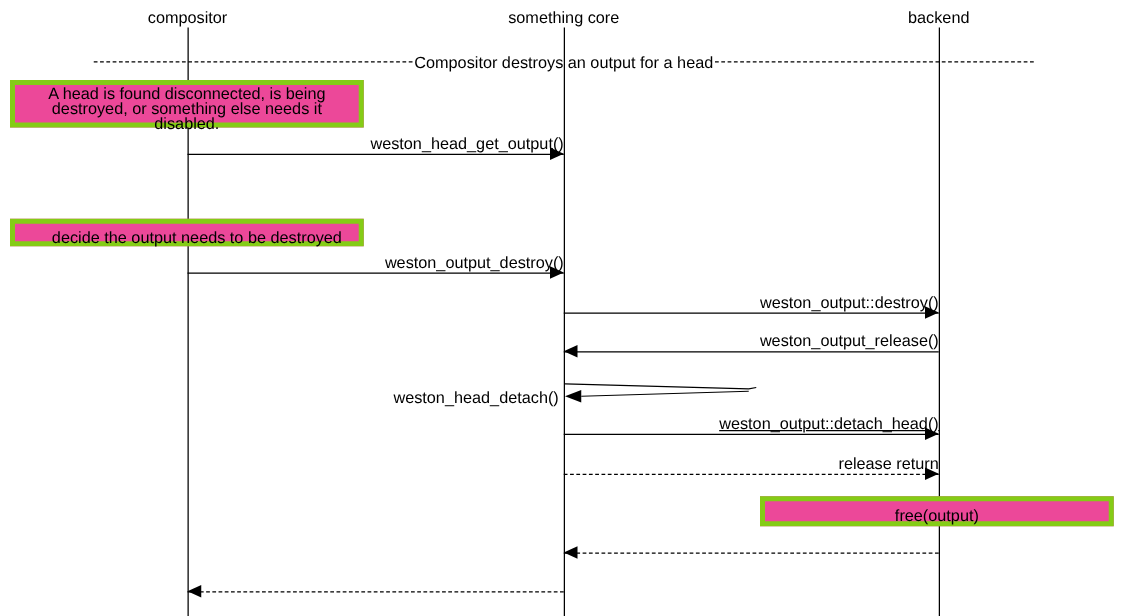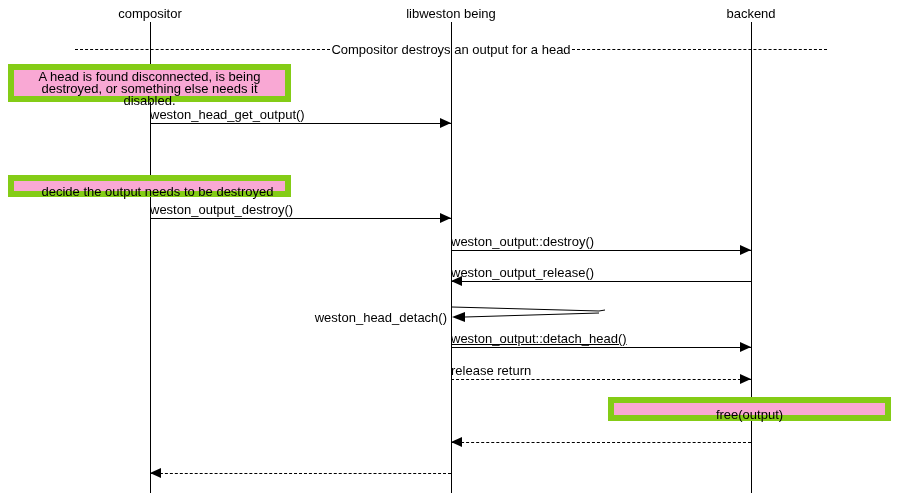--- a/index.html
+++ b/index.html
@@ -16,47 +16,47 @@
   }
   .divider{
     position:absolute;left:75px;top:42px;width:752px;height:15px;
     display:flex;align-items:center;
   }
   .divider .dots{flex:1;border-top:1px dashed #000;height:0;}
   .divider .divider-label{
     font-size:13px;line-height:15px;white-space:nowrap;padding:0 1px;text-align:center;
   }
   .note{
-    position:absolute;border:6px solid #84cc16;background:#f9a8d4;
+    position:absolute;border:4px solid #84cc16;background:#ec4899;
     font-size:13px;text-align:center;box-sizing:border-box;
   }
   .note-inner{margin:0 auto;}
   .msg{position:absolute;}
   .msg-label{
-    height:16px;line-height:15px;font-size:13px;text-align:left;white-space:nowrap;
+    height:16px;line-height:15px;font-size:13px;text-align:right;white-space:nowrap;
   }
   .msg-label.underlined{text-decoration:underline;}
   .msg-line{position:absolute;left:0;right:0;top:16px;border-top:1px solid #000;}
   .msg-line.dashed{border-top-style:dashed;}
   .ah{position:absolute;width:0;height:0;top:11px;
       border-top:5px solid transparent;border-bottom:5px solid transparent;}
   .ah.right{right:0;border-left:11px solid #000;}
   .ah.left{left:0;border-right:11px solid #000;}
   .self-label{
     position:absolute;font-size:13px;line-height:15px;text-align:right;white-space:nowrap;
   }
   .self-loop{position:absolute;}
 </style>
 </head>
 <body>
 
 <div id="canvas">
 
   <div class="actor-label" style="left:150px">compositor</div>
-  <div class="actor-label" style="left:451px">libweston being</div>
+  <div class="actor-label" style="left:451px">something core</div>
   <div class="actor-label" style="left:751px">backend</div>
 
   <div class="lifeline" style="left:150px"></div>
   <div class="lifeline" style="left:451px"></div>
   <div class="lifeline" style="left:751px"></div>
 
   <div class="divider">
     <div class="dots"></div>
     <div class="divider-label">Compositor destroys an output for a head</div>
     <div class="dots"></div>

